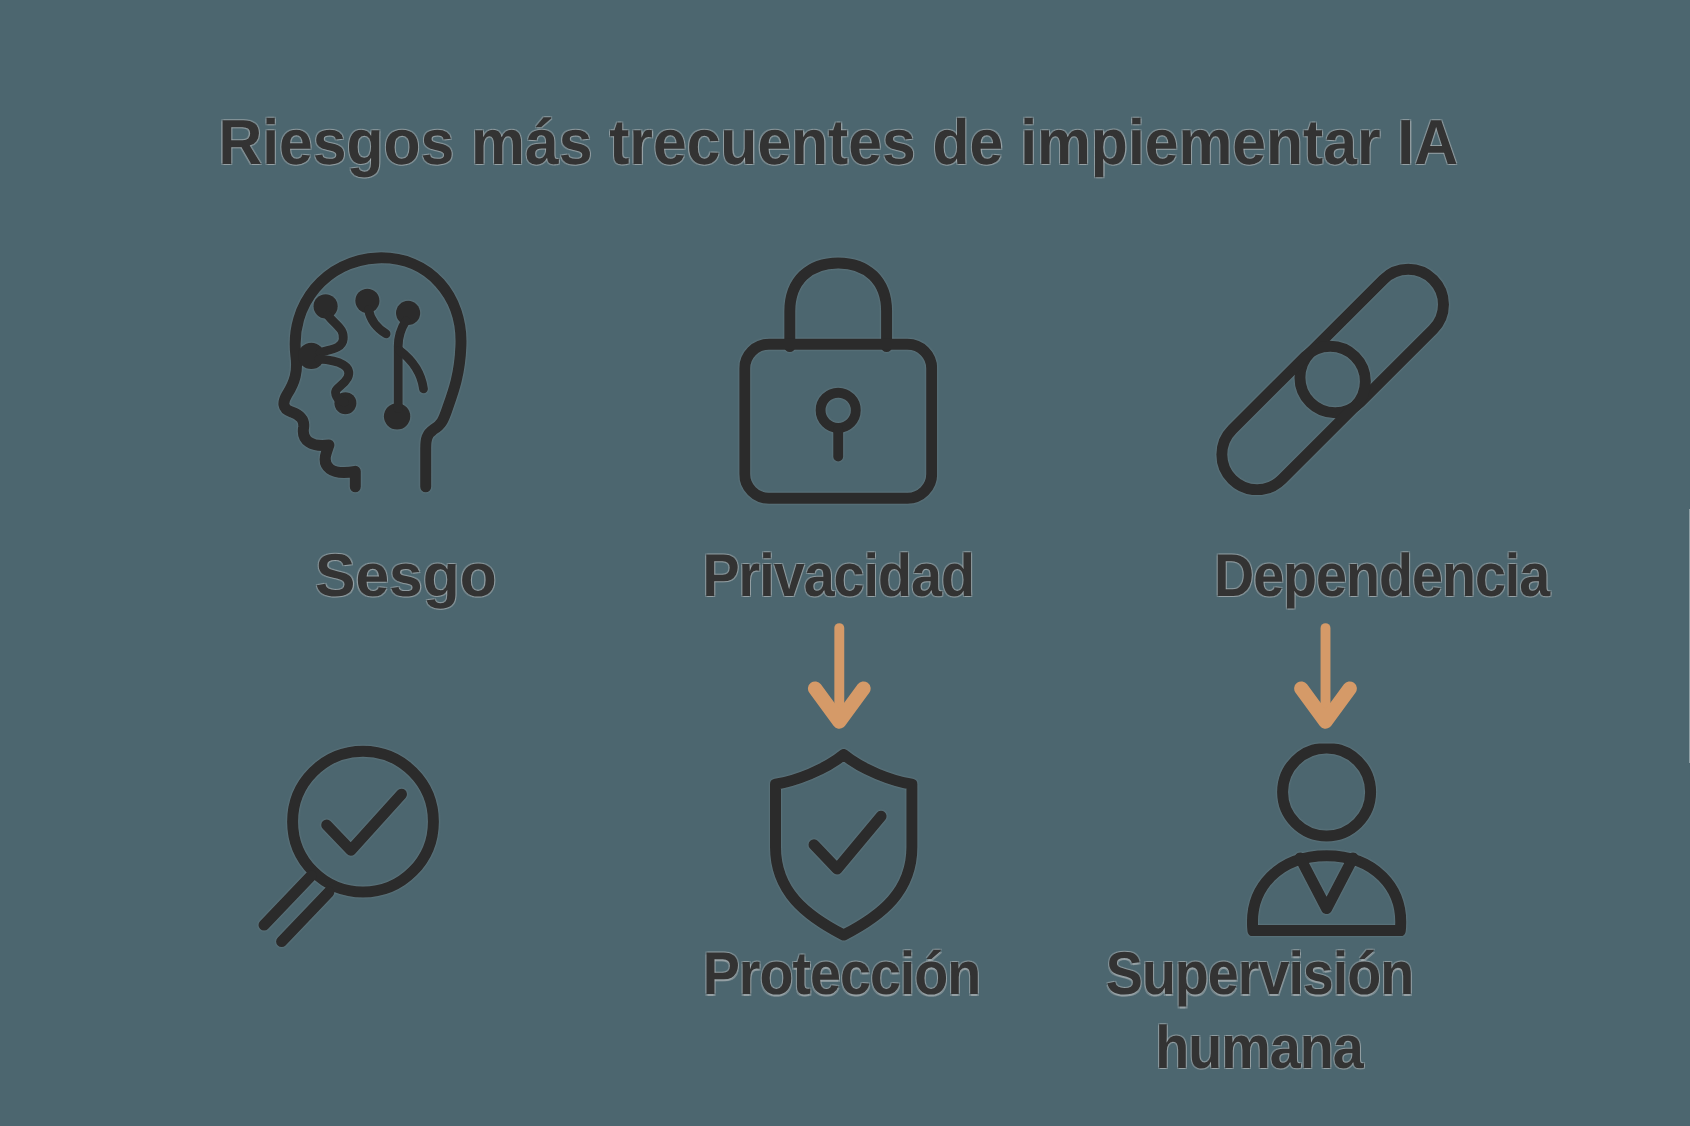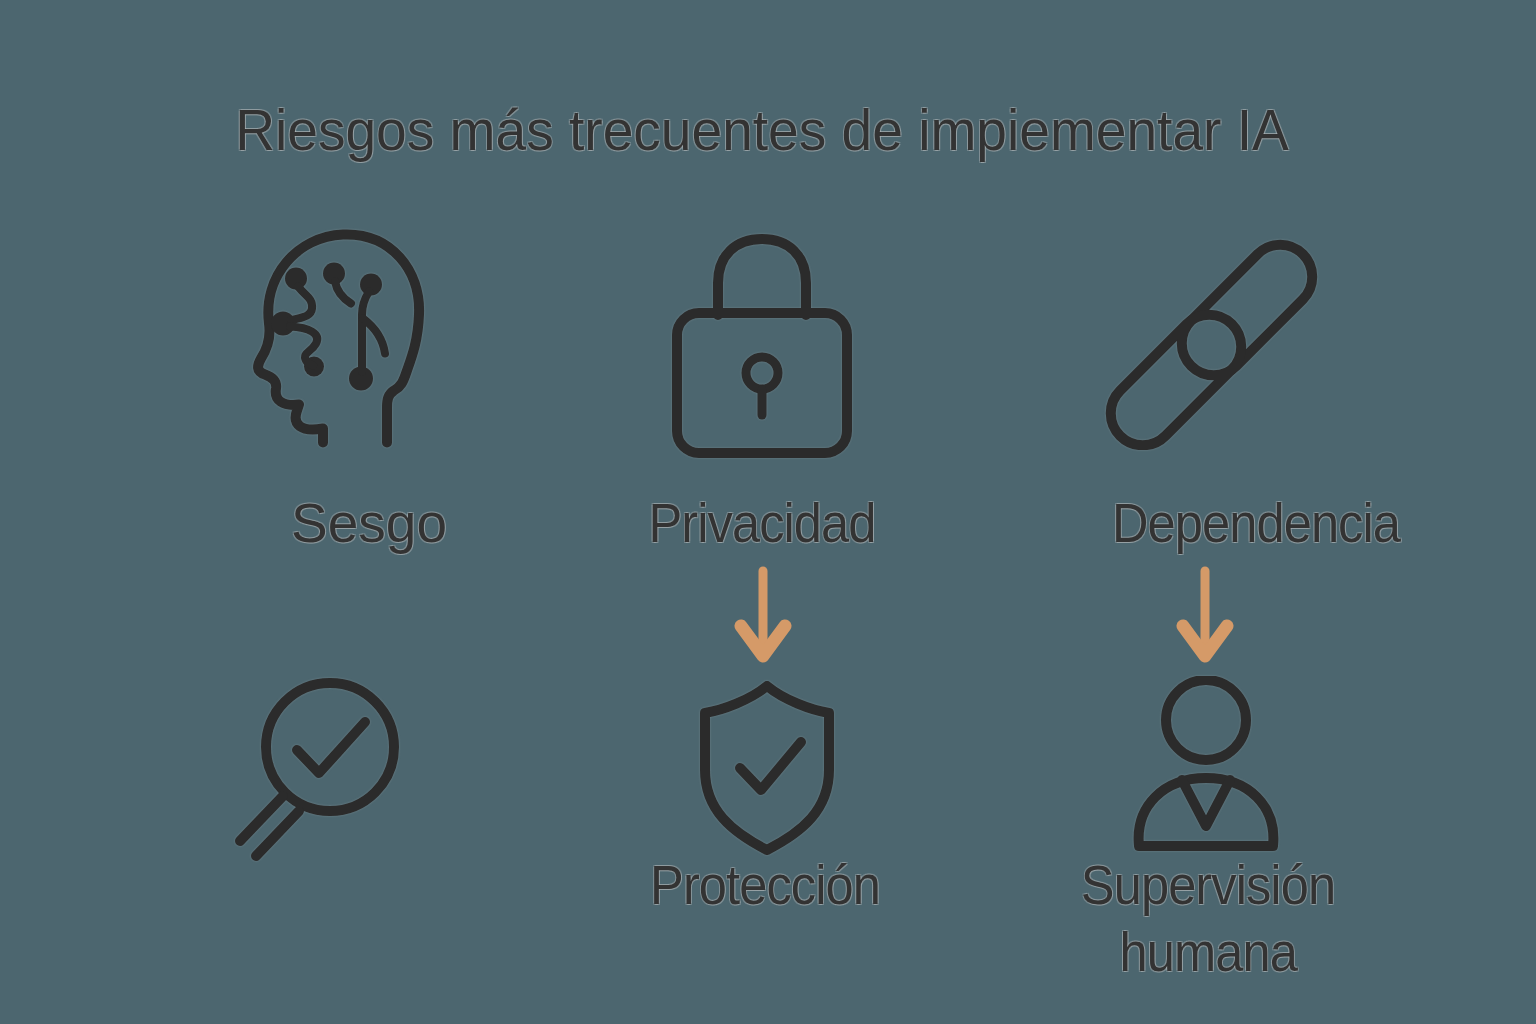--- a/index.html
+++ b/index.html
@@ -6,21 +6,21 @@
   #canvas{
     position:relative;
     width:1536px;height:1024px;
     background:#4c666f;
     overflow:hidden;
     font-family:"Liberation Sans", sans-serif;
   }
   .label{
     position:absolute;
     color:#333333;
-    font-weight:400;
+    font-weight:700;
     text-align:center;
     transform:translateX(-50%);
     text-shadow:
       1px 1px 0 rgba(205,205,205,0.38),
       -1px -1px 0 rgba(205,205,205,0.30),
       1px -1px 0 rgba(205,205,205,0.30),
       -1px 1px 0 rgba(205,205,205,0.30);
     white-space:nowrap;
   }
   .title{
@@ -136,18 +136,18 @@
     <svg viewBox="0 0 160 178">
       <circle class="stroke" cx="80" cy="44" r="40"></circle>
       <path class="stroke" d="M 13 170 C 9 130 38 102 80 102 C 122 102 151 130 147 170 L 13 170 Z"></path>
       <path class="stroke" d="M 56 104 L 80 150 L 104 104"></path>
     </svg>
   </div>
 
   <div class="label lbl-lg lbl-2l condensed" style="left:765px;top:852px;">
     <div><span class="inner">Protección</span></div>
   </div>
-  <div class="label lbl-lg lbl-2l condensed" style="left:1208px;top:852px;">
+  <div class="label lbl-lg lbl-2l condensed" style="left:1145px;top:852px;">
     <div><span class="inner">Supervisión</span></div>
     <div><span class="inner">humana</span></div>
   </div>
 
 </div>
 
 </body></html>

